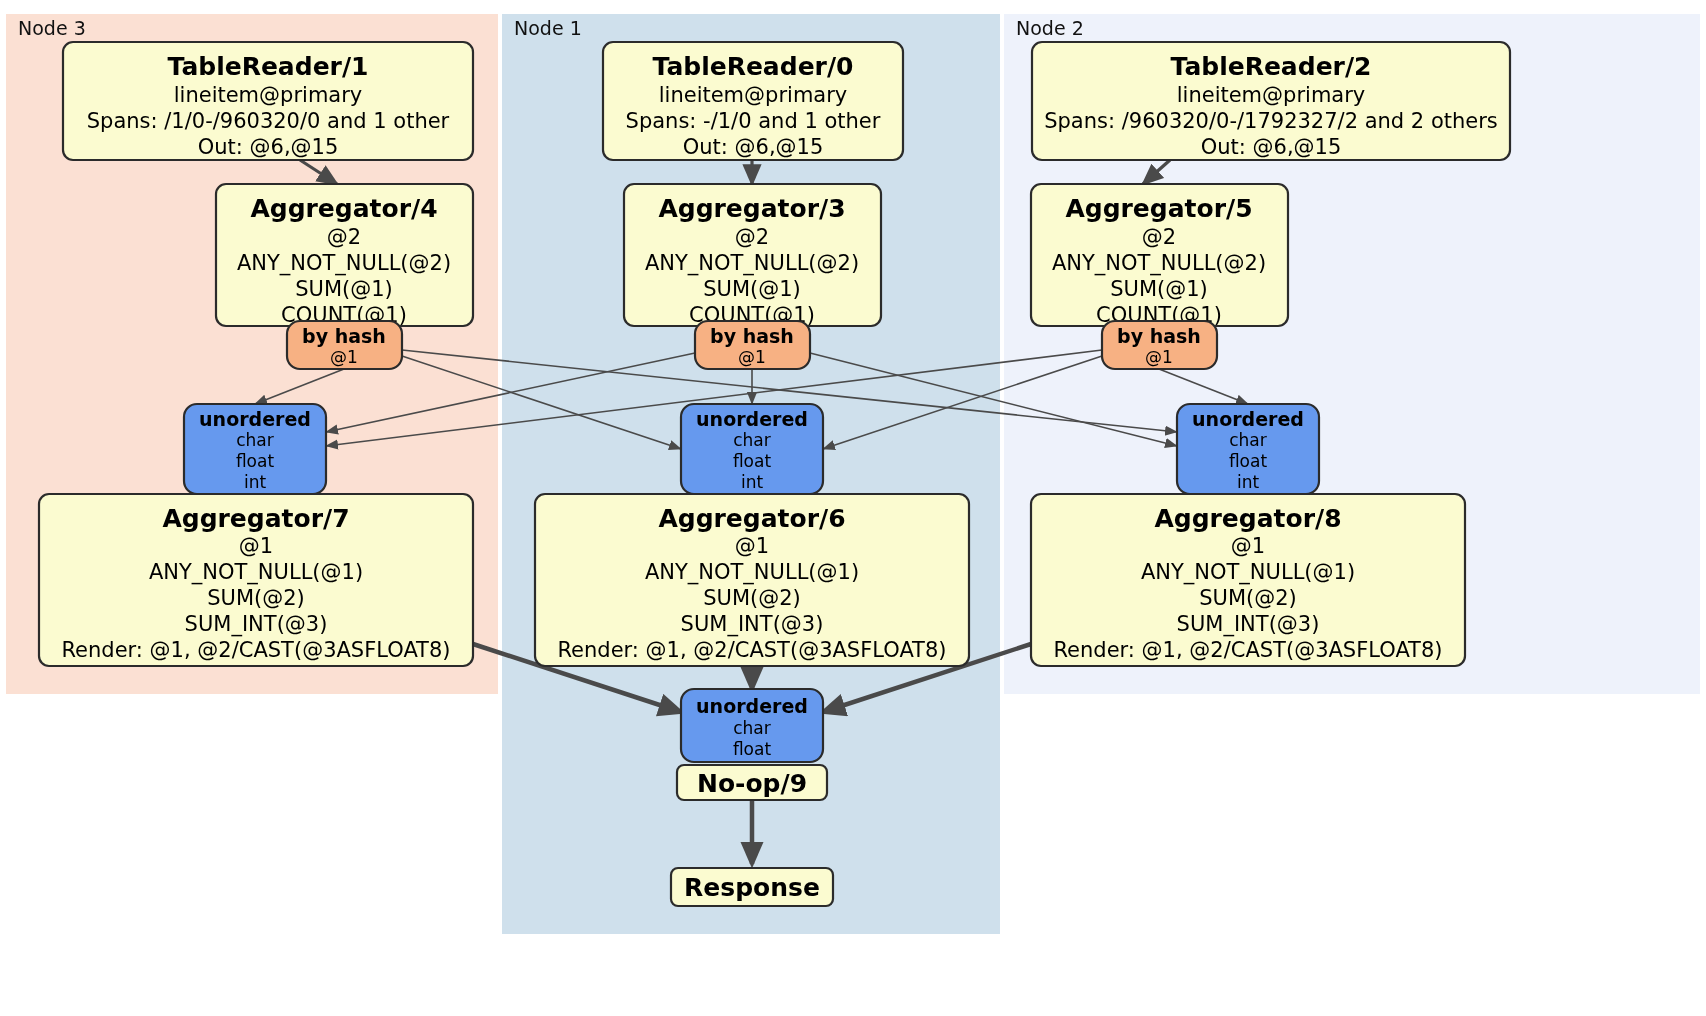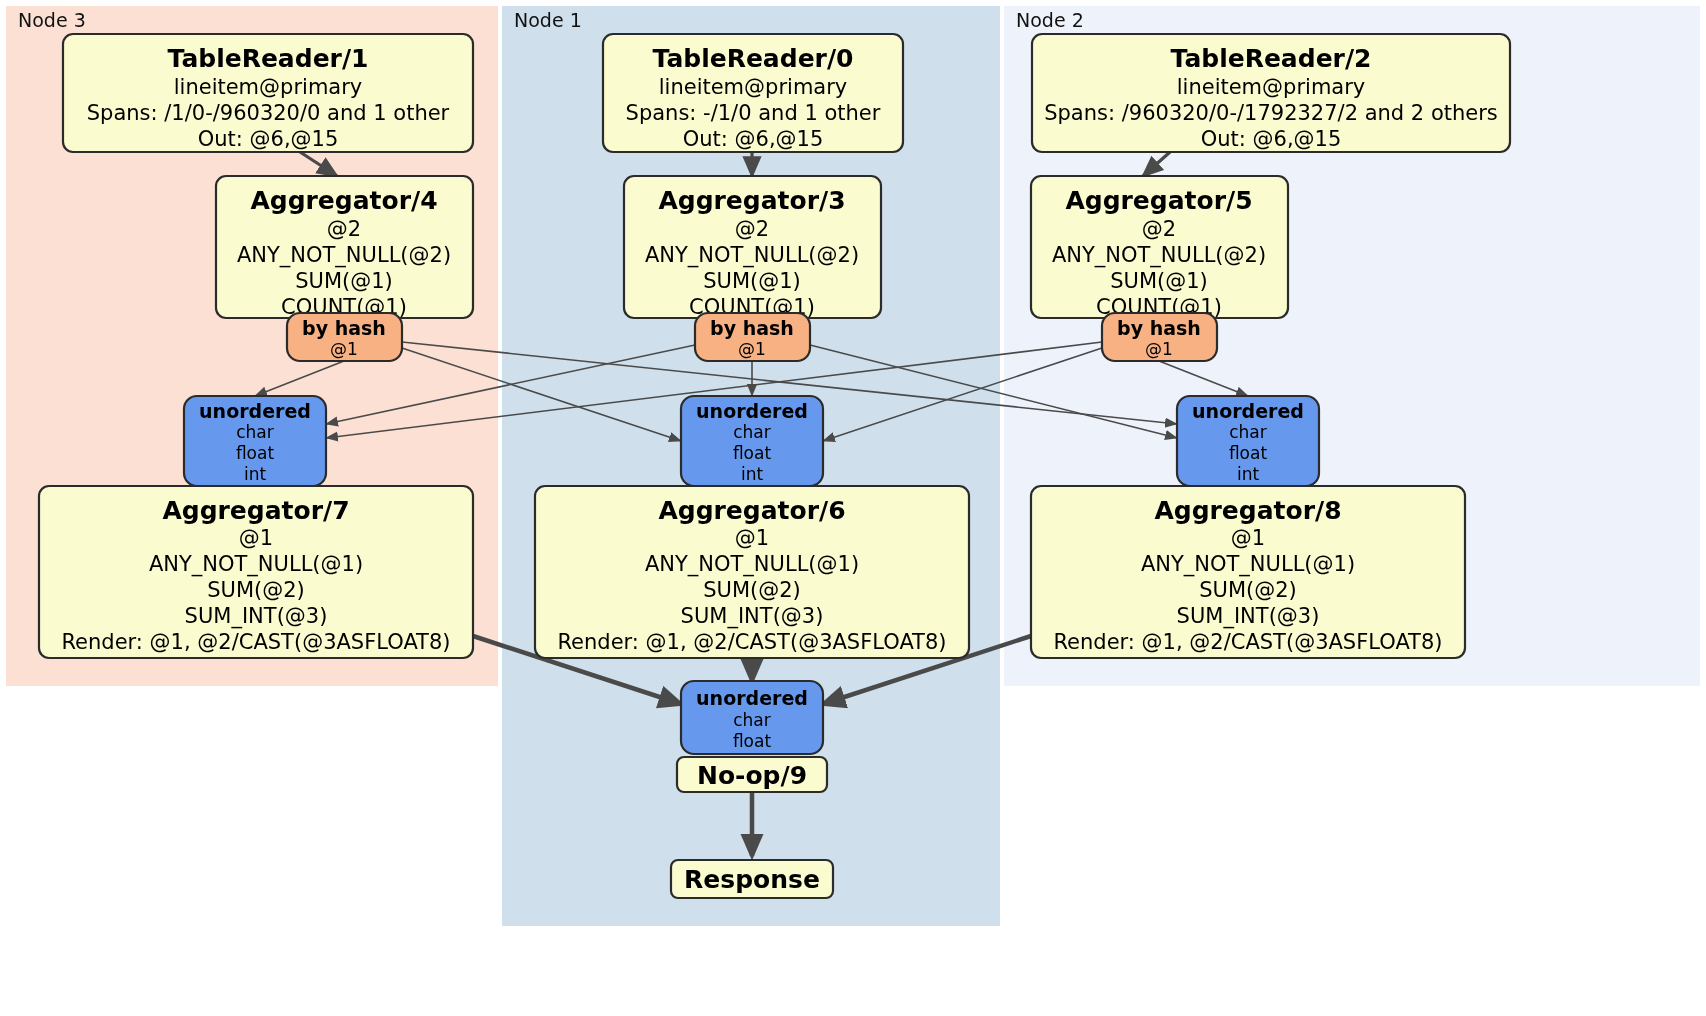--- a/index.html
+++ b/index.html
@@ -9,20 +9,21 @@
   }
   body {
     font-family: "DejaVu Sans", "Liberation Sans", sans-serif;
   }
   #stage {
     position: relative;
     width: 1706px;
     height: 1000px;
     overflow: hidden;
     background: #ffffff;
+    margin-top: 8px;
   }
   svg.diagram {
     position: absolute;
     left: 0;
     top: 0;
     width: 1706px;
     height: 1016px;
     display: block;
   }
   .node-panel-label {

